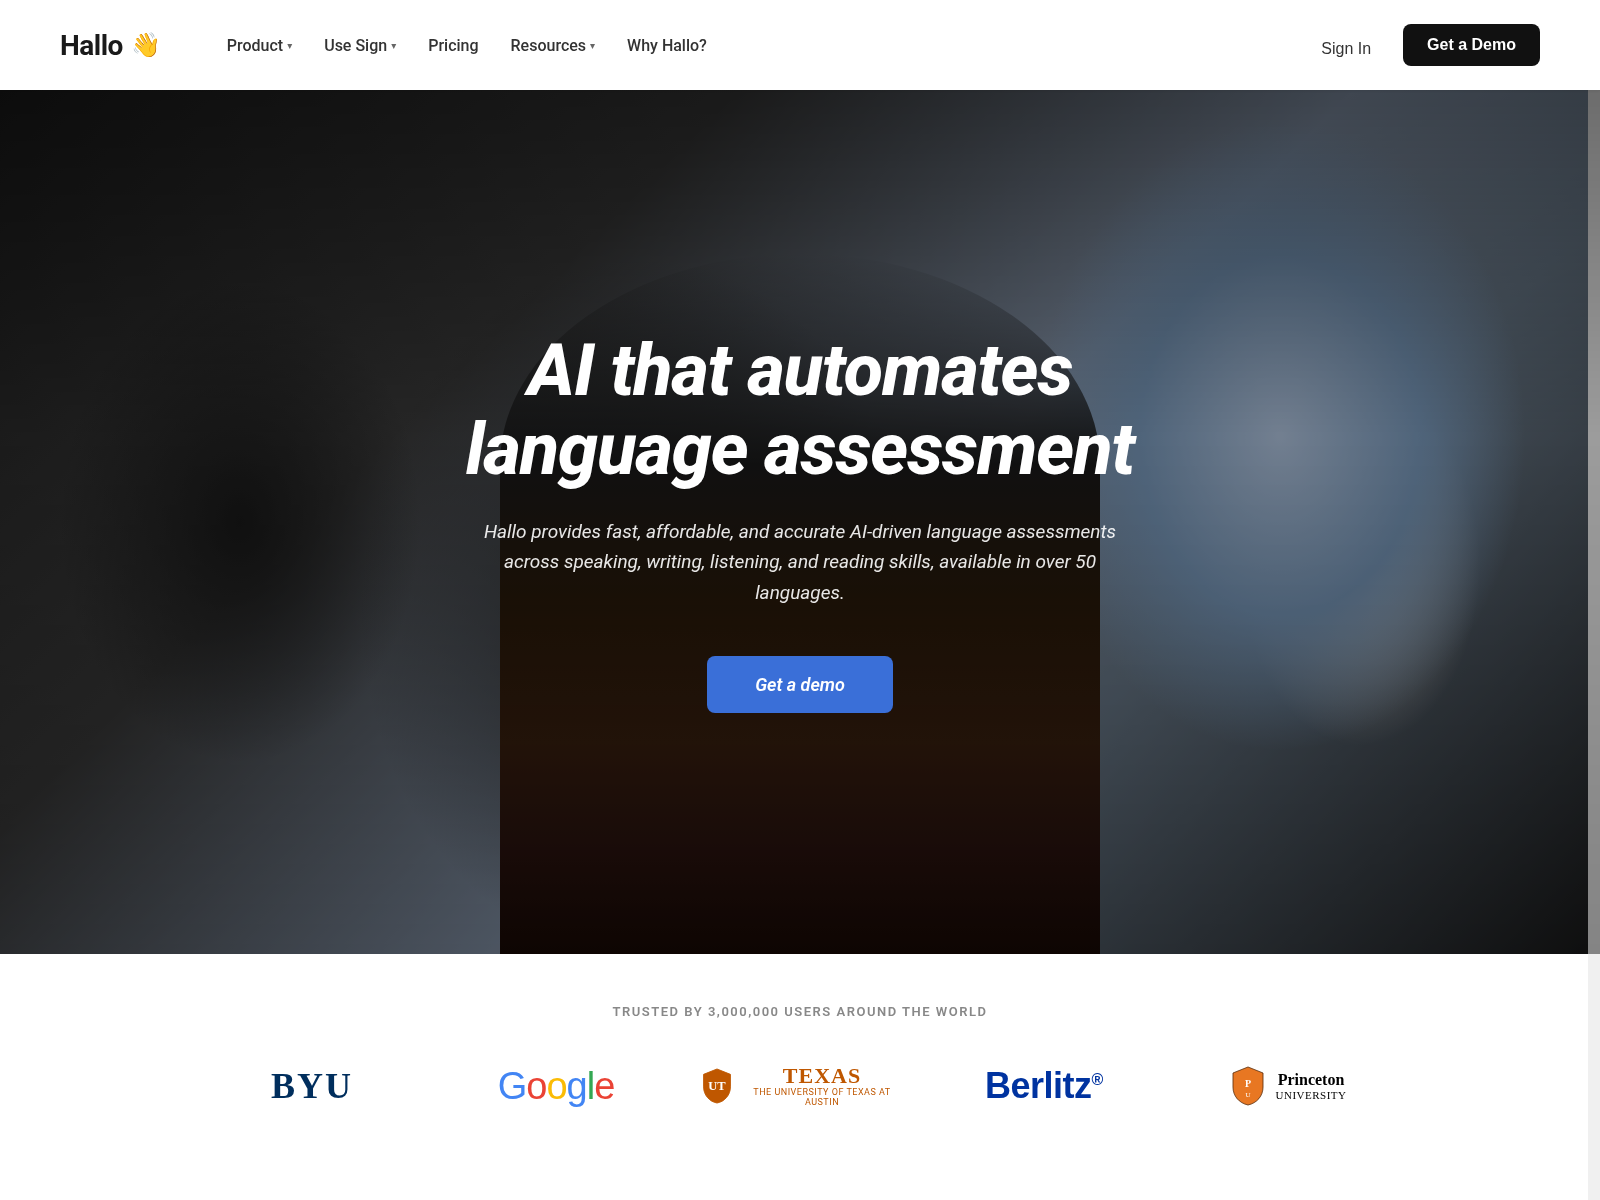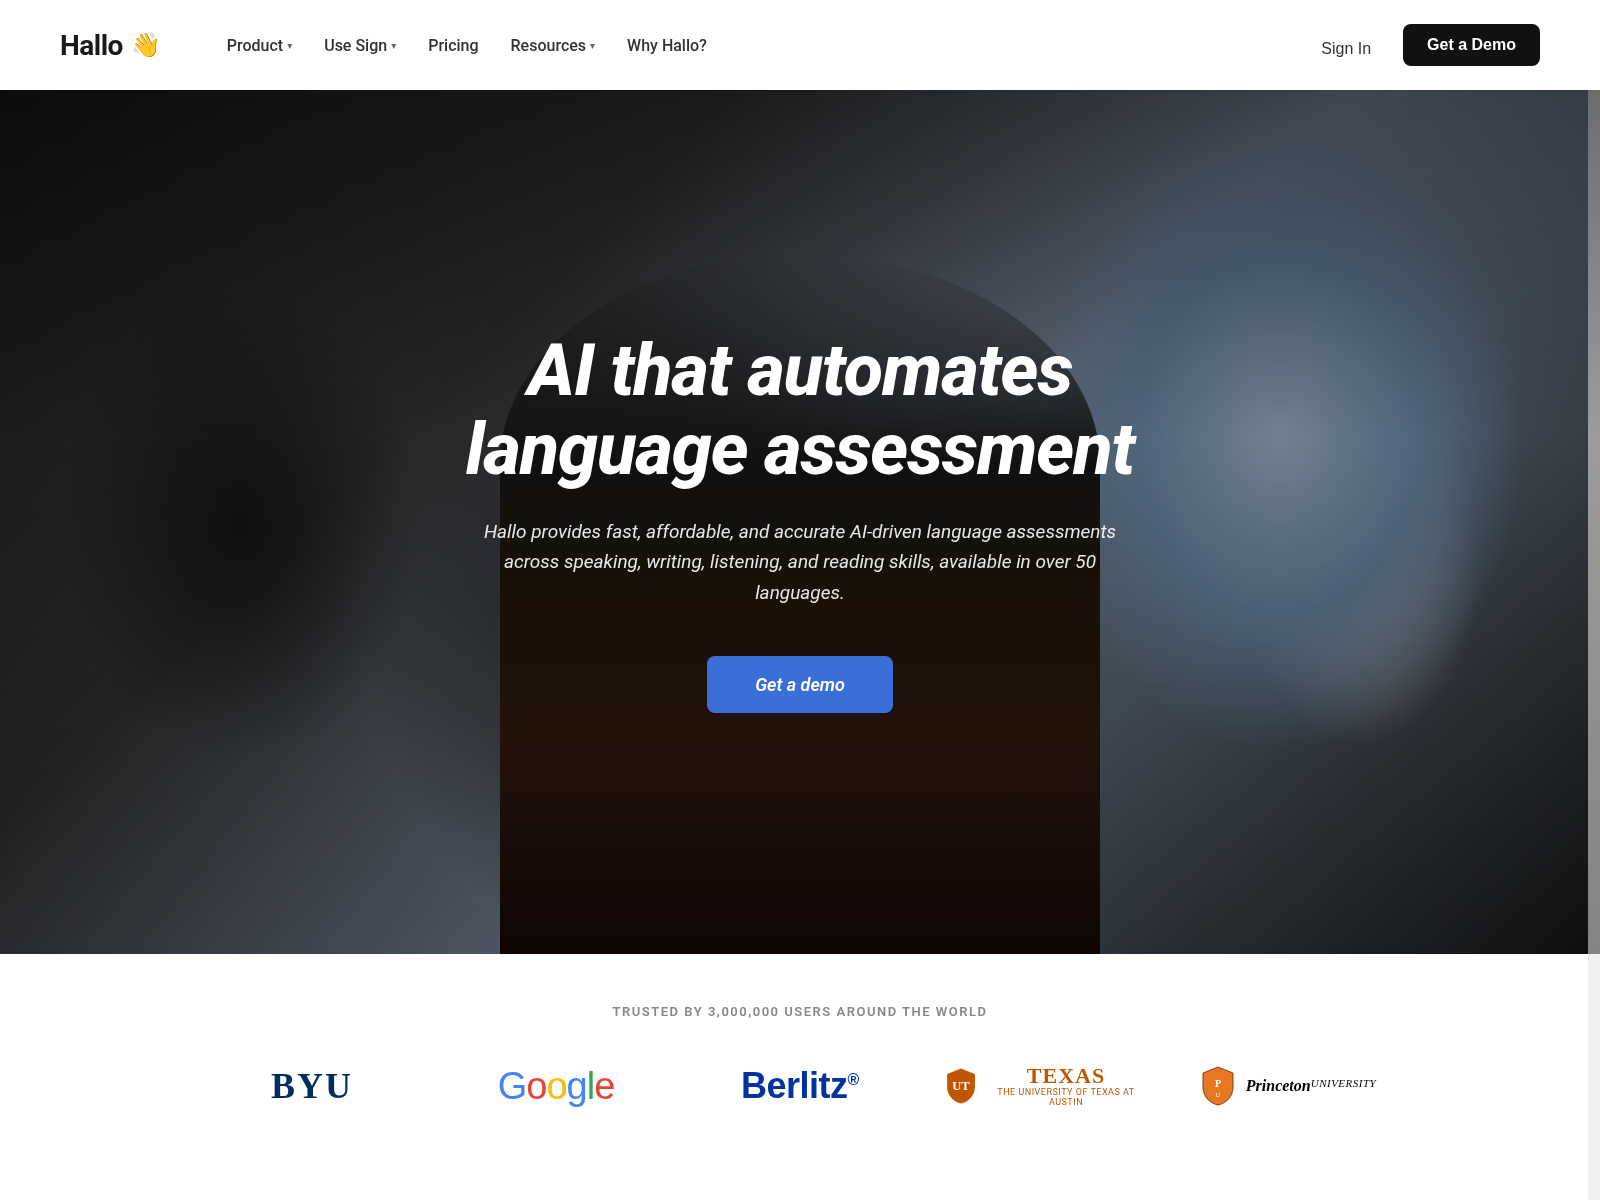--- a/index.html
+++ b/index.html
@@ -297,22 +297,21 @@
       display: flex;
       align-items: center;
       gap: 10px;
     }
     .princeton-shield-wrap {
       width: 36px;
       height: 42px;
     }
     .princeton-text {
       display: flex;
-      flex-direction: row;
-      font-style: italic;
+      flex-direction: column;
     }
     .princeton-name {
       font-size: 16px;
       font-weight: 700;
       color: #000;
       font-family: Georgia, serif;
       line-height: 1.1;
     }
     .princeton-sub {
       font-size: 11px;
@@ -406,34 +405,34 @@
       <span class="byu-logo">BYU</span>
     </div>
 
     <div class="logo-item">
       <span class="google-logo">
         <span class="g-blue">G</span><span class="g-red">o</span><span class="g-yellow">o</span><span class="g-blue">g</span><span class="g-green">l</span><span class="g-red">e</span>
       </span>
     </div>
 
     <div class="logo-item">
-      <span class="berlitz-logo">Berlitz<sup style="font-size:16px;vertical-align:super;">®</sup></span>
-    </div>
-
-    <div class="logo-item">
       <div class="texas-logo">
         <svg class="texas-shield" viewBox="0 0 38 42" fill="none" xmlns="http://www.w3.org/2000/svg">
           <path d="M19 2L4 8v14c0 9 6.5 16.5 15 18 8.5-1.5 15-9 15-18V8L19 2z" fill="#bf5700" stroke="#bf5700" stroke-width="1"></path>
           <text x="19" y="26" text-anchor="middle" fill="white" font-size="14" font-weight="bold" font-family="serif">UT</text>
         </svg>
         <div class="texas-text">
           <span class="texas-name">TEXAS</span>
           <span class="texas-sub">The University of Texas at Austin</span>
         </div>
       </div>
+    </div>
+
+    <div class="logo-item">
+      <span class="berlitz-logo">Berlitz<sup style="font-size:16px;vertical-align:super;">®</sup></span>
     </div>
 
     <div class="logo-item">
       <div class="princeton-logo">
         <svg class="princeton-shield-wrap" viewBox="0 0 36 42" fill="none" xmlns="http://www.w3.org/2000/svg">
           <path d="M18 2L3 8v14c0 9 6 16 15 18 9-2 15-9 15-18V8L18 2z" fill="#e87722" stroke="#e87722" stroke-width="0.5"></path>
           <path d="M18 2L3 8v14c0 9 6 16 15 18 9-2 15-9 15-18V8L18 2z" fill="none" stroke="#000" stroke-width="0.5"></path>
           <text x="18" y="22" text-anchor="middle" fill="white" font-size="10" font-weight="bold" font-family="serif">P</text>
           <text x="18" y="32" text-anchor="middle" fill="white" font-size="7" font-family="serif">U</text>
         </svg>

